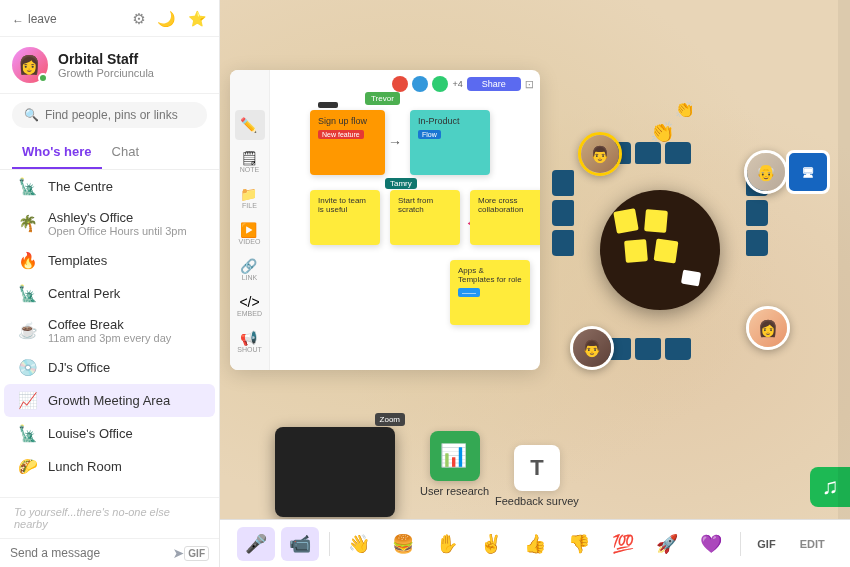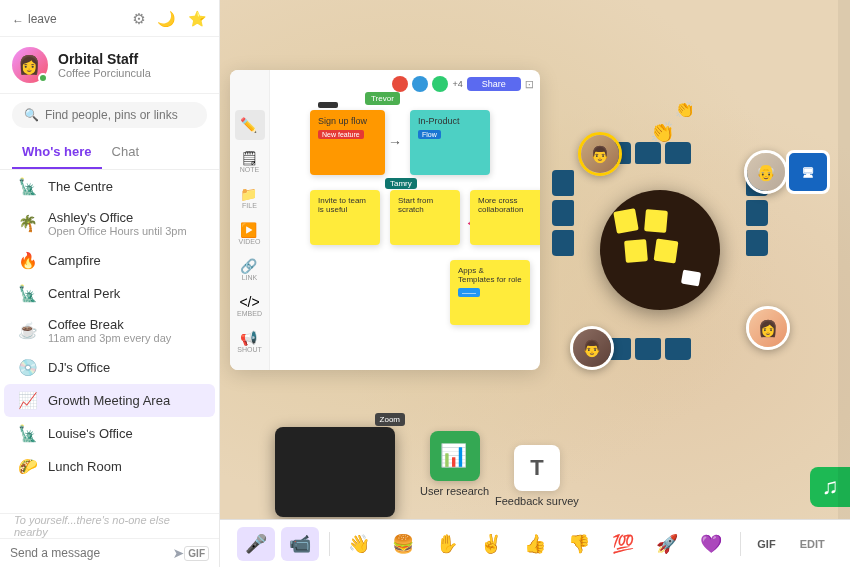--- a/index.html
+++ b/index.html
@@ -193,21 +193,21 @@
       color: #333;
       font-weight: 500;
     }
 
     .pin-sub {
       font-size: 11px;
       color: #999;
     }
 
     .bottom-msg {
-      padding: 0 14px;
+      padding: 8px 14px;
       font-size: 11px;
       color: #bbb;
       font-style: italic;
       border-top: 1px solid #f0f0f0;
     }
 
     .message-input-row {
       display: flex;
       align-items: center;
       padding: 6px 10px 6px;
@@ -537,21 +537,21 @@
 
   <div class="profile-section">
     <div class="avatar-wrap">
       <div class="avatar-img">
         <span style="font-size:18px">👩</span>
       </div>
       <div class="avatar-status"></div>
     </div>
     <div class="profile-text">
       <div class="name">Orbital Staff</div>
-      <div class="sub">Coffee Porciuncula</div>
+      <div class="sub">Growth Porciuncula</div>
     </div>
   </div>
 
   <div class="search-bar">
     <span class="search-icon-inner">🔍</span>
     <input type="text" placeholder="Find people, pins or links" style="">
   </div>
 
   <div class="tabs-row">
     <button class="tab-btn active">Who's here</button>
@@ -571,21 +571,21 @@
       <span class="pin-icon">🌴</span>
       <div class="pin-text">
         <div class="pin-name">Ashley's Office</div>
         <div class="pin-sub">Open Office Hours until 3pm</div>
       </div>
     </div>
 
     <div class="pin-item">
       <span class="pin-icon">🔥</span>
       <div class="pin-text">
-        <div class="pin-name">Campfire</div>
+        <div class="pin-name">Templates</div>
       </div>
     </div>
 
     <div class="pin-item">
       <span class="pin-icon">🗽</span>
       <div class="pin-text">
         <div class="pin-name">Central Perk</div>
       </div>
     </div>
 

